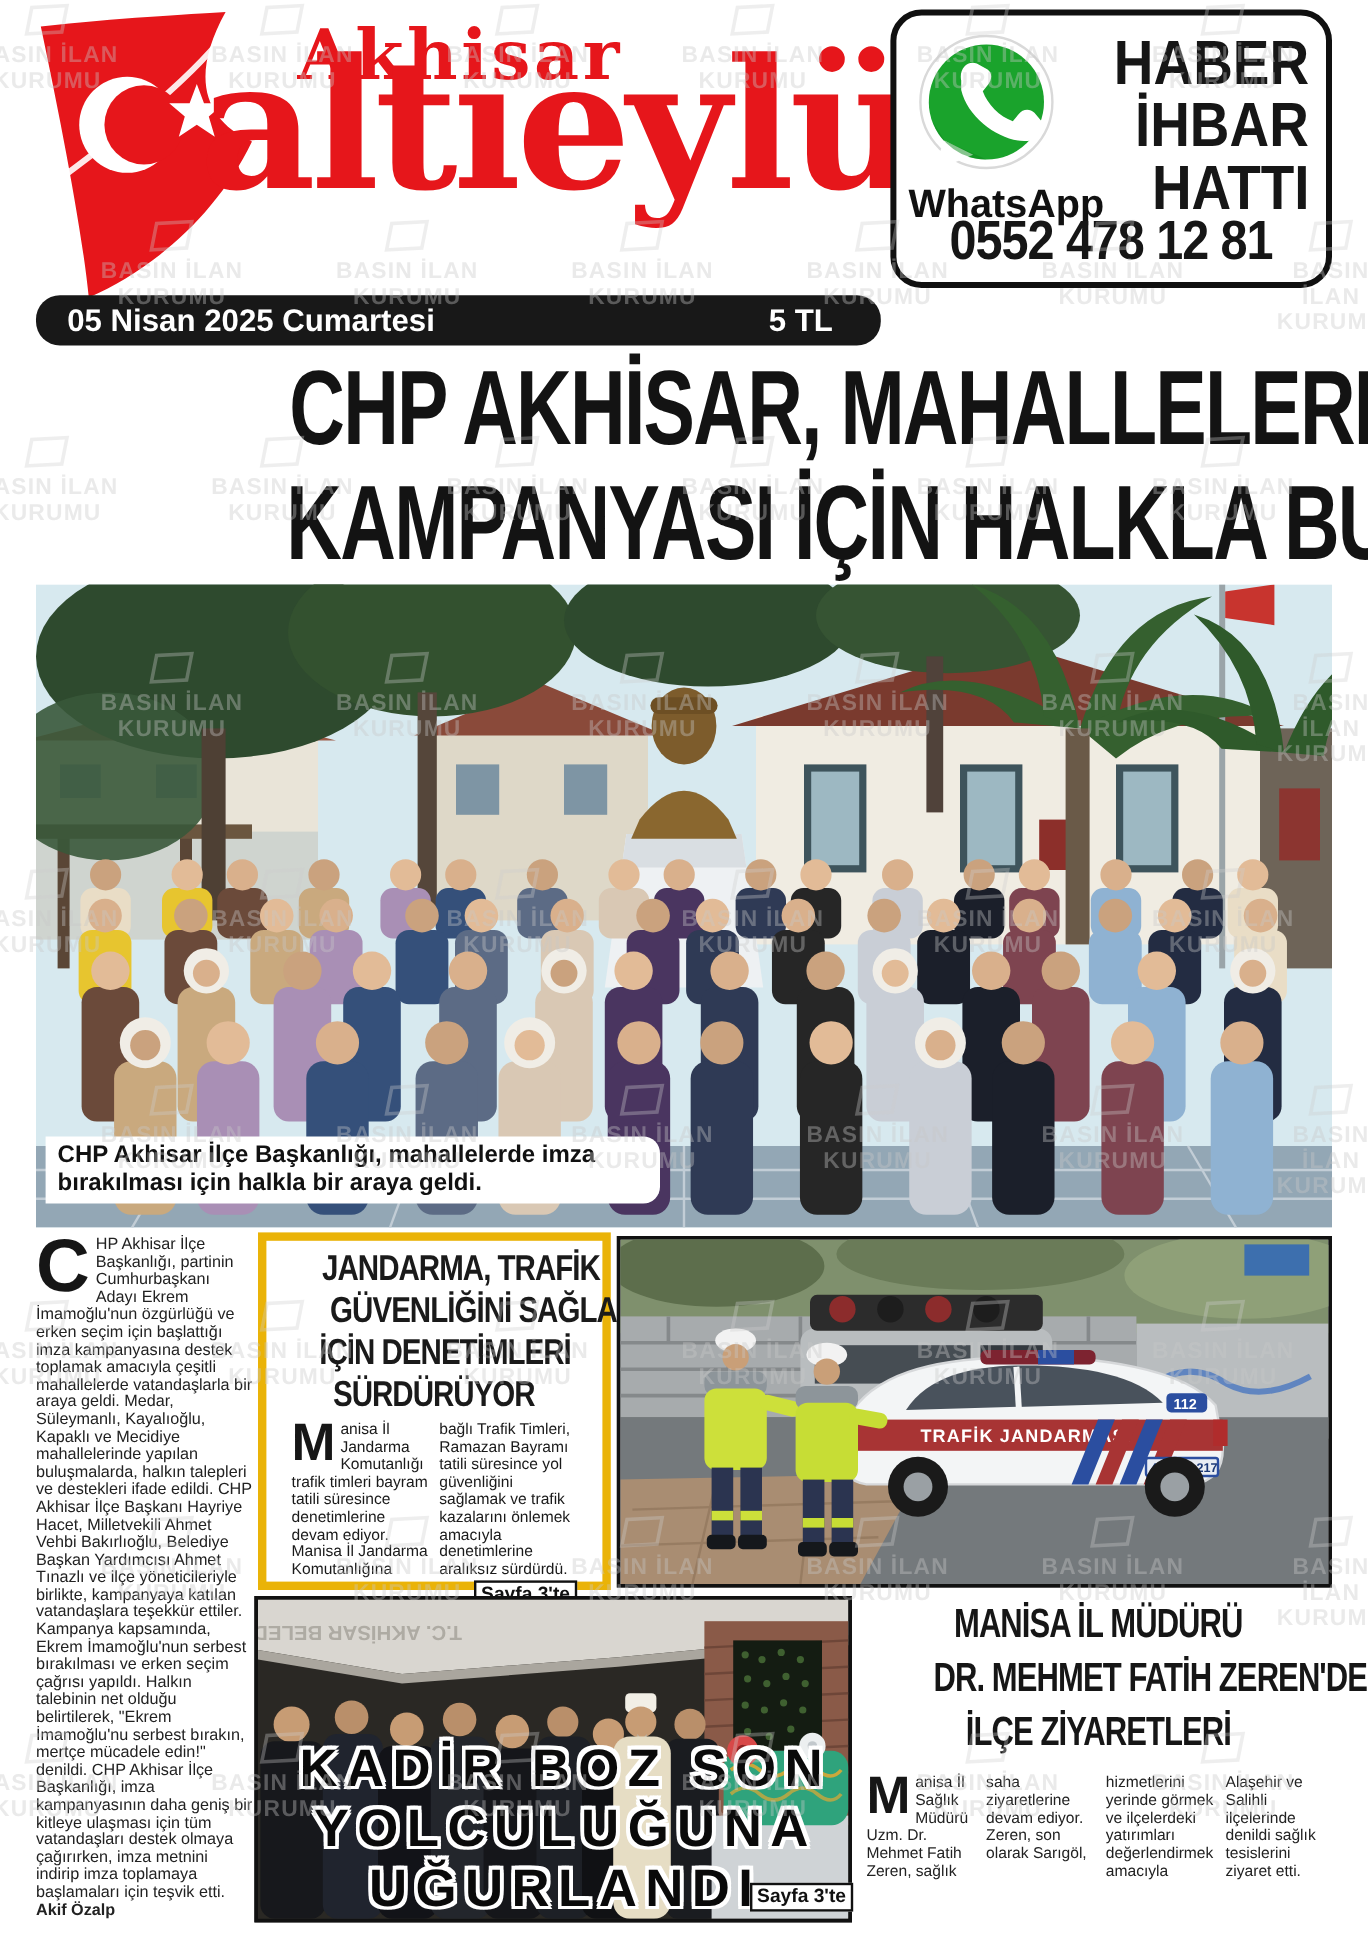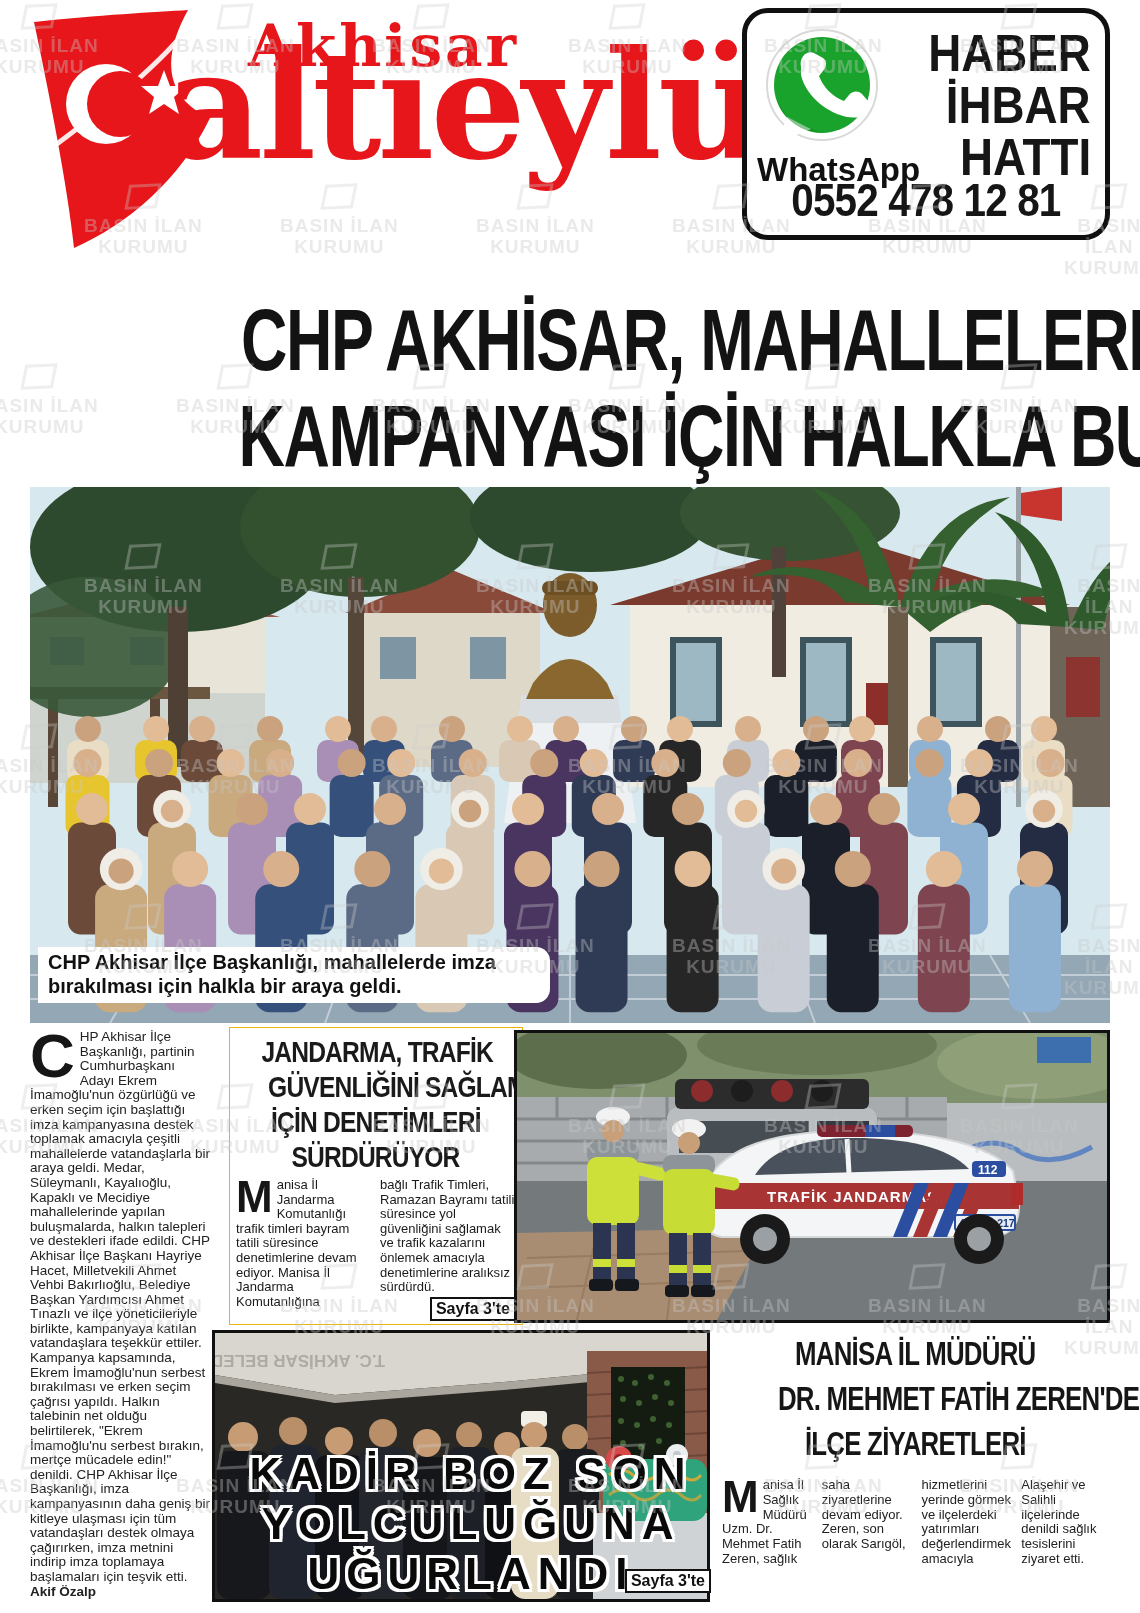--- a/index.html
+++ b/index.html
@@ -50,22 +50,22 @@
       padding:3px 8px 5px 10px;box-sizing:border-box;font-weight:bold;font-size:20px;
       line-height:24px;color:#111;border-radius:0 14px 14px 0;}
 
   
   #lead-article{position:absolute;left:30px;top:1030px;width:182px;font-size:13.5px;
       line-height:14.6px;color:#222;}
   .dropcap{float:left;font-weight:bold;font-size:62px;line-height:48px;padding:2px 5px 0 0;color:#161616;}
   .dropcap.small{font-size:44px;line-height:36px;padding:1px 4px 0 0;}
 
   
-  #jandarma-box{position:absolute;left:229px;top:1027px;width:294px;height:298px;
-      border:1px solid #eab308;box-sizing:border-box;background:#fff;padding:6px 6px 4px;}
+  #jandarma-box{position:absolute;left:215px;top:1027px;width:294px;height:298px;
+      border:7px solid #eab308;box-sizing:border-box;background:#fff;padding:6px 21px 4px;}
   #jandarma-headline{text-align:center;color:#1a1a1a;}
   #jandarma-headline .hl{height:35px;line-height:35px;font-weight:bold;font-size:30px;}
   #jandarma-headline .sq{display:inline-block;white-space:nowrap;transform:scaleX(.82);letter-spacing:-1px;}
   #jandarma-cols{display:flex;gap:8px;margin-top:4px;font-size:13px;line-height:14.6px;}
   #jandarma-cols .col{width:50%;}
   .sayfa{display:inline-block;background:#fff;border:2px solid #111;font-weight:bold;
       font-size:16px;padding:0 4px;line-height:20px;color:#111;}
   #jandarma-sayfa-wrap{text-align:right;margin-top:2px;}
 
   
@@ -115,20 +115,24 @@
       <path d="M63,108 A48,48 0 0 1 18,76 L28,92 Z" fill="#0E8A1E" opacity="0.5"></path>
       <path d="M42,42 C40,33 47,25 55,28 L64,33 C68,36 68,41 64,46 L60,51 C64,62 74,72 85,76 L90,70 C93,66 99,65 103,69 L109,76 C113,82 108,90 100,92 C80,96 48,76 42,50 Z" fill="#fff"></path>
     </svg>
     <div id="wa-brand">WhatsApp</div>
     <div class="wa-line" id="wa-l1"><span class="sq">HABER</span></div>
     <div class="wa-line" id="wa-l2"><span class="sq">İHBAR</span></div>
     <div class="wa-line" id="wa-l3"><span class="sq">HATTI</span></div>
     <div id="wa-phone"><span class="sq">0552 478 12 81</span></div>
   </div>
 
+  <div id="date-bar">
+    <span>05 Nisan 2025 Cumartesi</span>
+    <span>5 TL</span>
+  </div>
 
   <div id="lead-headline">
     <div class="hl"><span class="sq">CHP AKHİSAR, MAHALLELERDE İMZA</span></div>
     <div class="hl"><span class="sq">KAMPANYASI İÇİN HALKLA BULUŞTU</span></div>
   </div>
 
   <svg id="main-photo" viewBox="0 0 1080 536" width="1080" height="536">
     <rect width="1080" height="536" fill="#d7e9ef"></rect>
 
     <rect x="0" y="128" width="235" height="130" fill="#e9e4d8"></rect>

